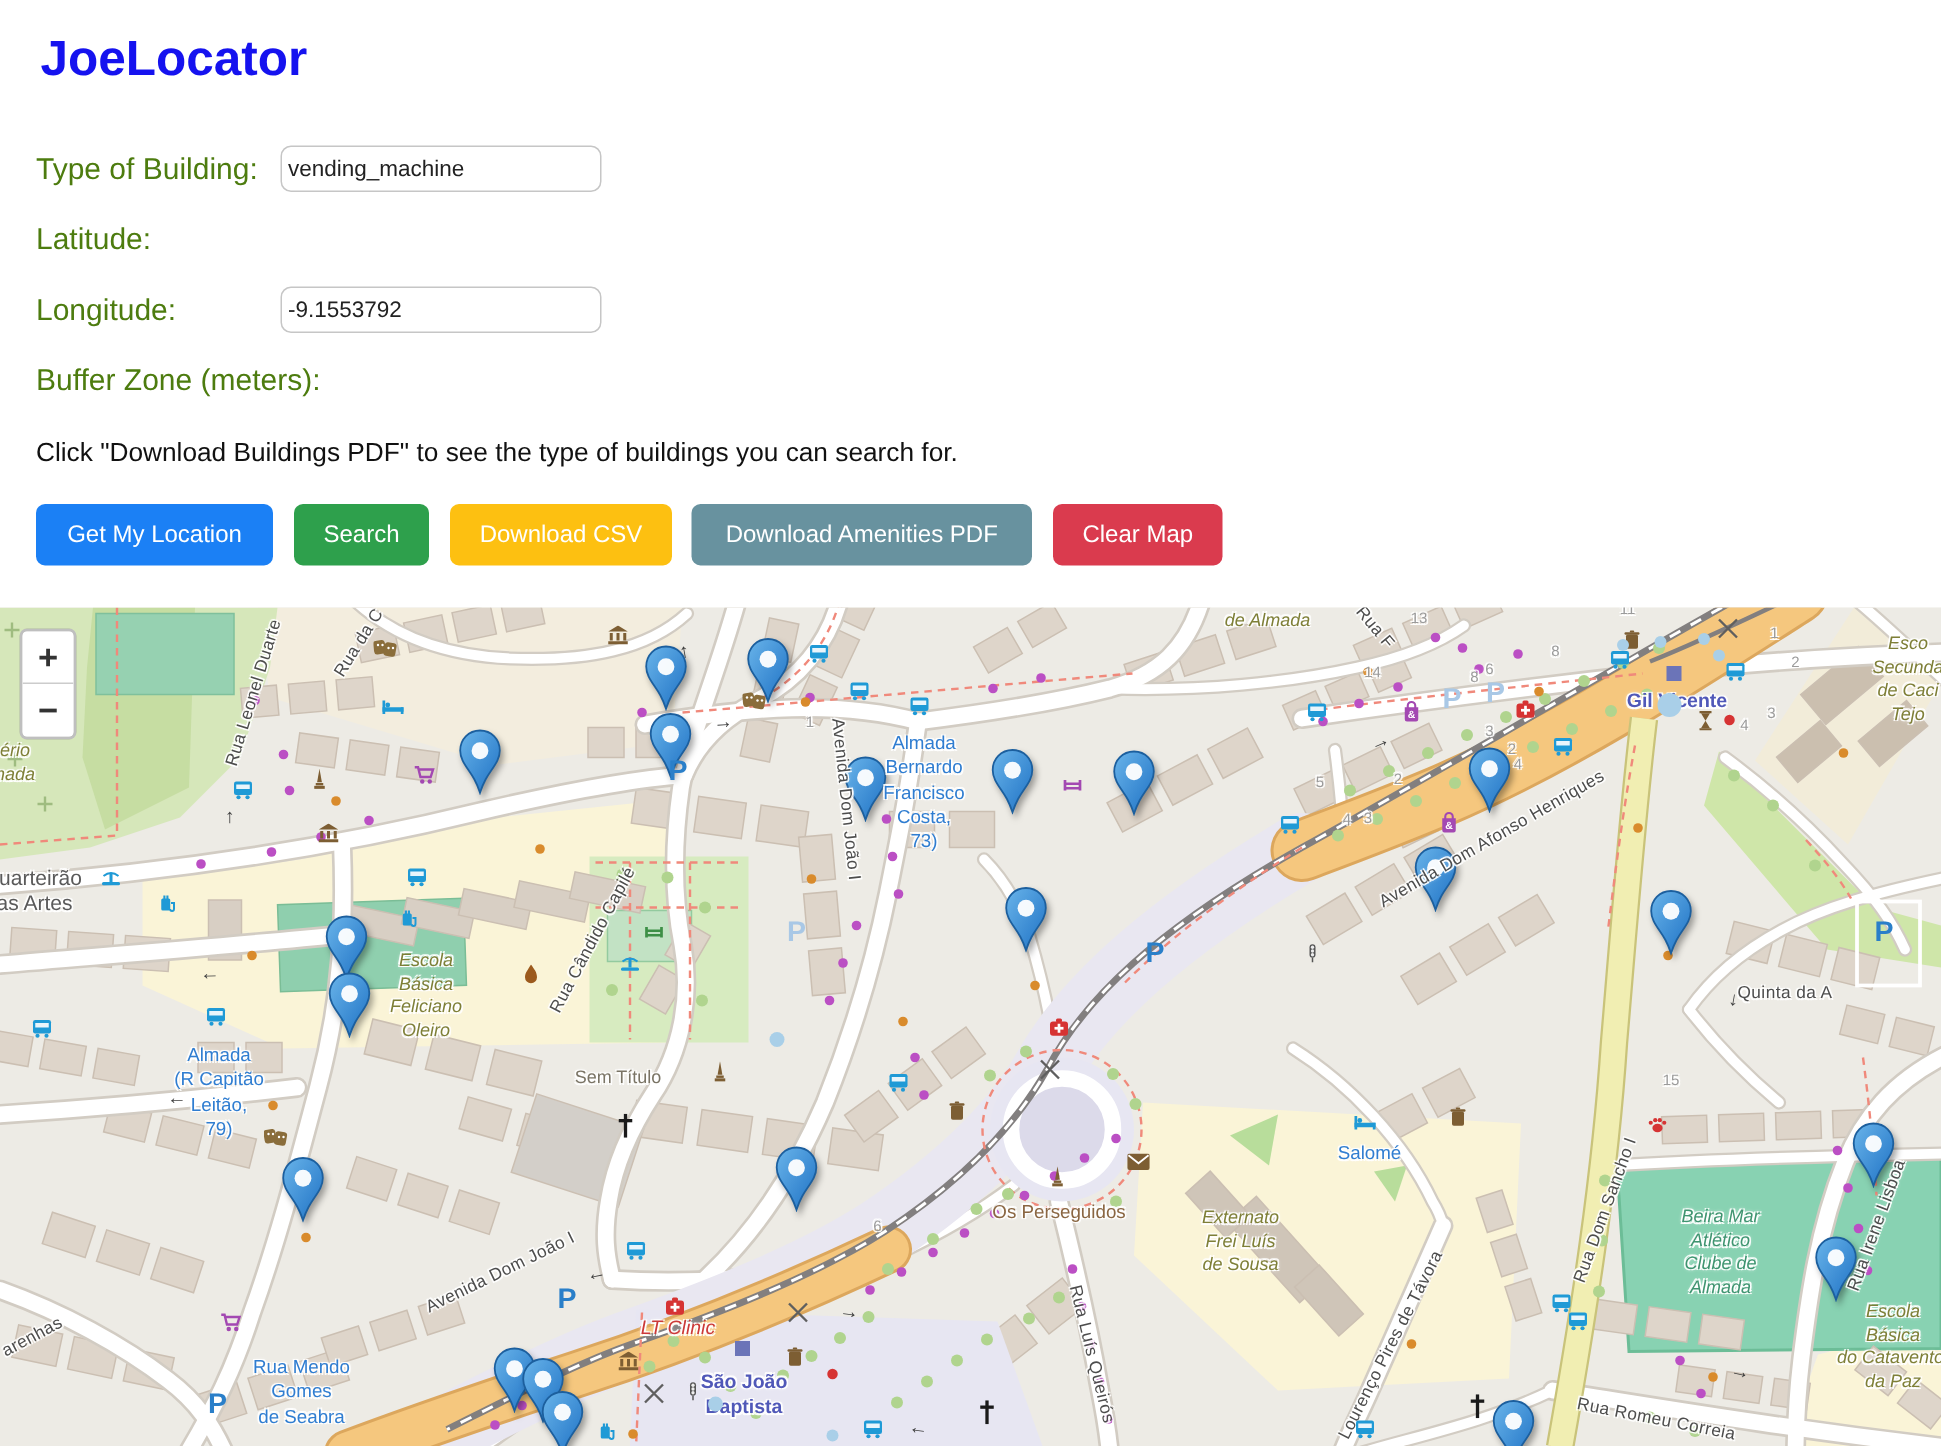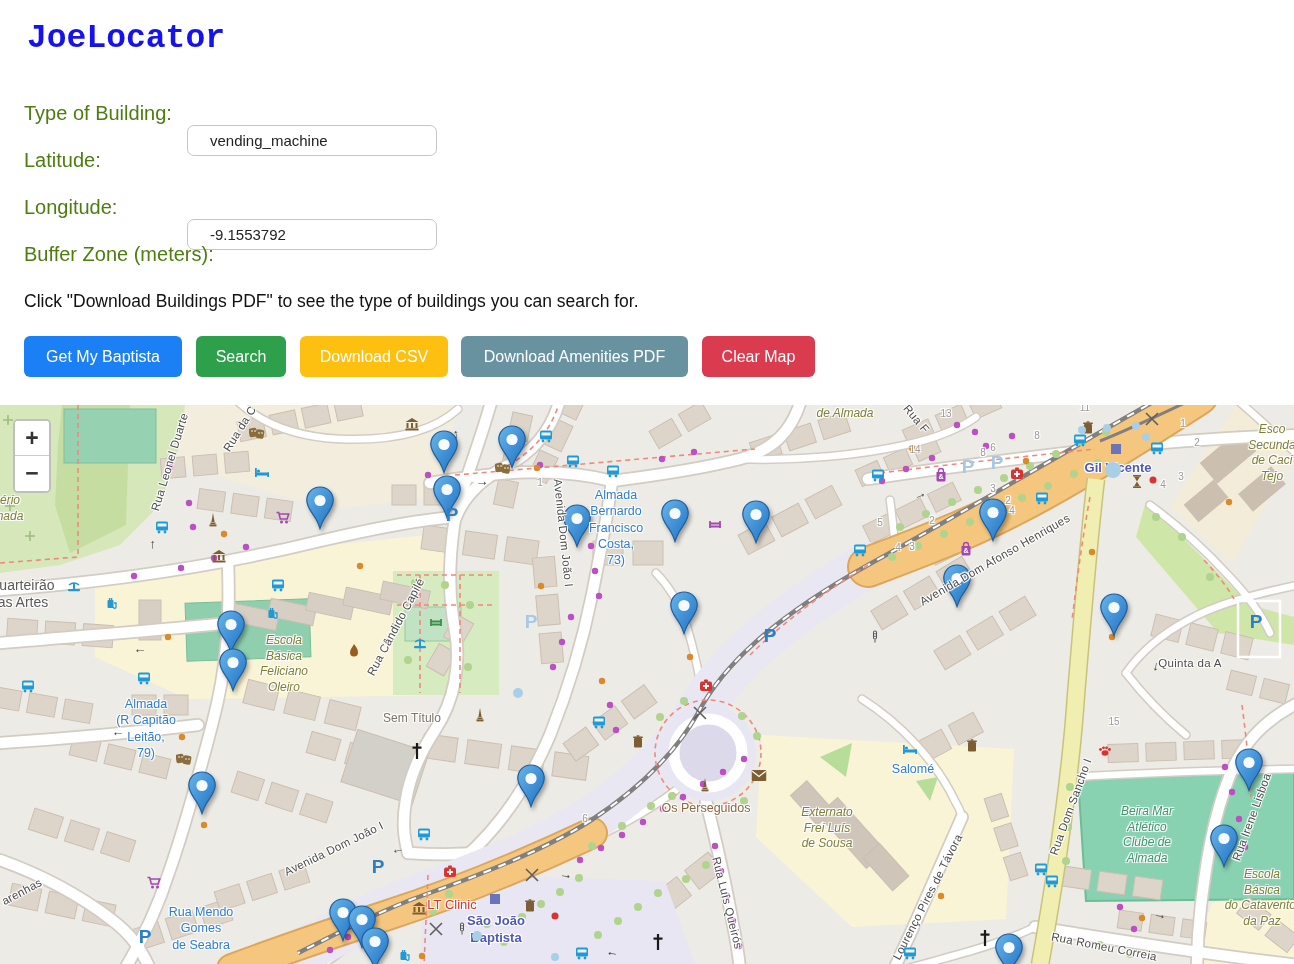--- a/index.html
+++ b/index.html
@@ -1,21 +1,21 @@
 <!DOCTYPE html>
 <html><head>
 <meta charset="utf-8">
 <style>
   html,body{margin:0;padding:0;background:#fff;font-family:"Liberation Sans",sans-serif;}
   #app{position:relative;width:1294px;height:964px;overflow:hidden;background:#fff;}
   
-  #title{position:absolute;left:27px;top:20px;font-size:33px;font-weight:bold;color:#1512ef;margin:0;font-family:Liberation Mono, monospace;}
+  #title{position:absolute;left:27px;top:20px;font-size:33px;font-weight:bold;color:#1512ef;margin:0;}
   .frm-label{position:absolute;left:24px;font-size:20px;color:#4d7c0f;}
   .frm-input{position:absolute;height:29px;width:204px;border:1px solid #c6c6c6;border-radius:7px;
-             padding:0 22px;font-size:15px;color:#222;font-family:"Liberation Sans",sans-serif;outline:none;margin-top:28px;}
+             padding:0 4px;font-size:15px;color:#222;font-family:"Liberation Sans",sans-serif;outline:none;}
   #hint{position:absolute;left:24px;top:291px;font-size:17.5px;color:#111;}
   .btn{position:absolute;top:336px;height:41px;border:none;border-radius:6px;color:#fff;
        font-size:16px;font-family:"Liberation Sans",sans-serif;cursor:pointer;}
   
   #map{position:absolute;left:0;top:405px;width:1294px;height:559px;overflow:hidden;background:#edebe5;}
   #map-base{position:absolute;left:0;top:0;}
   #map-overlay{position:absolute;left:0;top:0;width:100%;height:100%;}
   .case{stroke:#d2ccc3;stroke-width:14;fill:none;stroke-linecap:round;}
   .case.sm{stroke-width:9.5;}
   .whit{stroke:#ffffff;stroke-width:10.5;fill:none;stroke-linecap:round;}
@@ -57,21 +57,21 @@
 
   <span class="frm-label" style="top:102px">Type of Building:</span>
   <input class="frm-input" style="left: 187px; top: 97px;" value="vending_machine">
   <span class="frm-label" style="top:149px">Latitude:</span>
   <span class="frm-label" style="top:196px">Longitude:</span>
   <input class="frm-input" style="left: 187px; top: 191px;" value="-9.1553792">
   <span class="frm-label" style="top:243px">Buffer Zone (meters):</span>
 
   <div id="hint">Click "Download Buildings PDF" to see the type of buildings you can search for.</div>
 
-  <button class="btn" style="left: 24px; width: 158px; background: rgb(27, 128, 245);">Get My Baptista</button>
+  <button class="btn" style="left: 24px; width: 158px; background: rgb(27, 128, 245);">Get My Location</button>
   <button class="btn" style="left: 196px; width: 90px; background: rgb(46, 160, 76);">Search</button>
   <button class="btn" style="left: 300px; width: 148px; background: rgb(253, 192, 17);">Download CSV</button>
   <button class="btn" style="left: 461px; width: 227px; background: rgb(104, 146, 159);">Download Amenities PDF</button>
   <button class="btn" style="left: 702px; width: 113px; background: rgb(218, 59, 78);">Clear Map</button>
 
   <div id="map">
     <svg id="map-base" width="1294" height="559" viewBox="0 0 1294 559">
       <defs>
         <linearGradient id="pingrad" x1="0" y1="0" x2="1" y2="1">
           <stop offset="0" stop-color="#69b4ea"></stop>
@@ -600,21 +600,21 @@
         <div class="mlabel poi-blue" style="left: 616px; top: 123px; transform: translate(-50%, -50%) rotate(0deg);">Almada
 Bernardo
 Francisco
 Costa,
 73)</div>
         <div class="mlabel poi-blue" style="left: 146px; top: 323px; transform: translate(-50%, -50%) rotate(0deg);">Almada
 (R Capitão
 Leitão,
 79)</div>
         <div class="mlabel poi-blue" style="left: 913px; top: 364px; transform: translate(-50%, -50%) rotate(0deg);">Salomé</div>
-        <div class="mlabel red-lbl" style="left: 452px; top: 500px; transform: translate(-50%, -50%) rotate(0deg);">LT Clinic</div>
+        <div class="mlabel red-lbl" style="left: 452px; top: 481px; transform: translate(-50%, -50%) rotate(0deg); font-style: italic;">LT Clinic</div>
         <div class="mlabel gray-lbl" style="left: 412px; top: 314px; transform: translate(-50%, -50%) rotate(0deg);">Sem Título</div>
         <div class="mlabel olive" style="left: 284px; top: 259px; transform: translate(-50%, -50%) rotate(0deg);">Escola
 Básica
 Feliciano
 Oleiro</div>
         <div class="mlabel olive" style="left: 827px; top: 423px; transform: translate(-50%, -50%) rotate(0deg);">Externato
 Frei Luís
 de Sousa</div>
         <div class="mlabel pitch-lbl" style="left: 1147px; top: 430px; transform: translate(-50%, -50%) rotate(0deg);">Beira Mar
 Atlético

